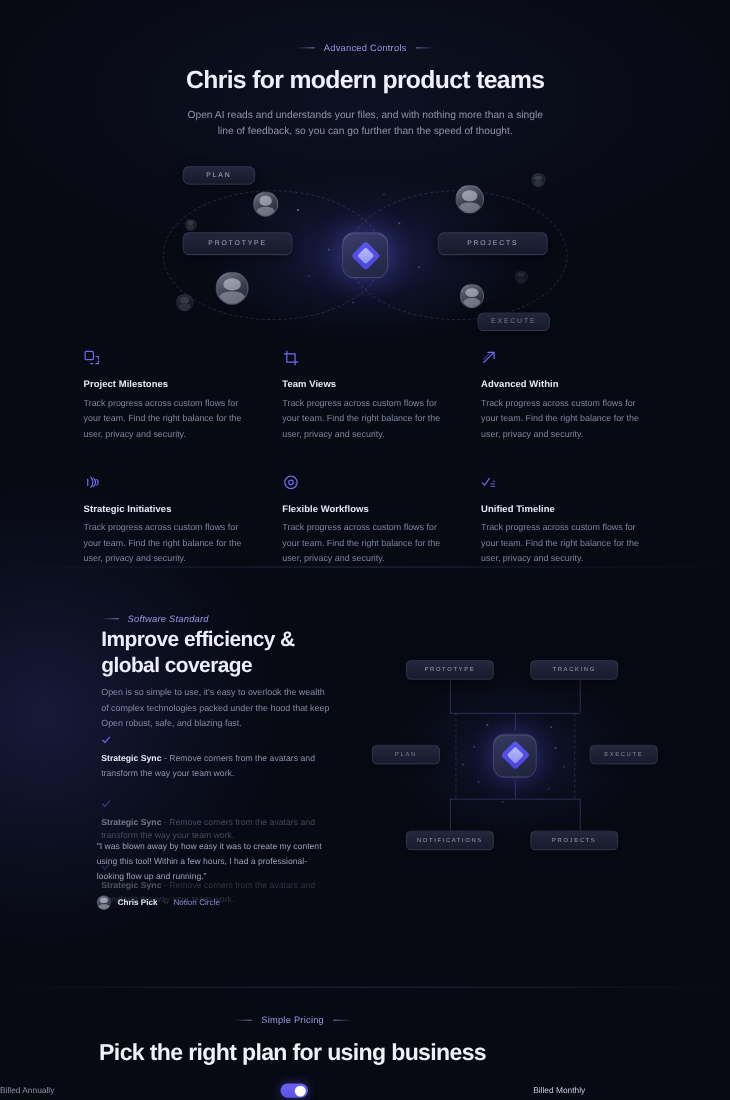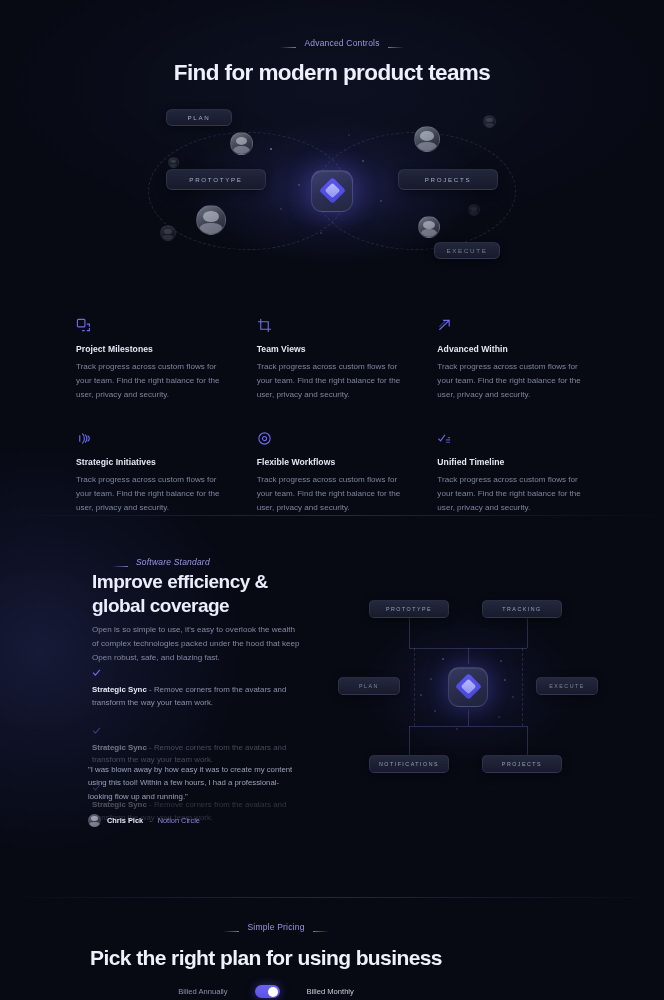--- a/index.html
+++ b/index.html
@@ -27,22 +27,22 @@
   }
   .divider {
     position:absolute; left:0; width:664px; height:1px;
     background:linear-gradient(90deg, rgba(120,130,190,0) 0%, rgba(120,130,190,0.16) 30%, rgba(140,150,210,0.22) 50%, rgba(120,130,190,0.14) 72%, rgba(120,130,190,0) 100%);
   }
   #divider-1 { top:515px; }
   #divider-2 { top:897px; }
 
   
   .eyebrow {
-    display:flex; align-items:flex-end; justify-content:center; gap:8px;
-    font-size:8.5px; letter-spacing:0.2px; color:#9b97e8; font-weight:400;padding-left:20px;
+    display:flex; align-items:center; justify-content:center; gap:8px;
+    font-size:8.5px; letter-spacing:0.2px; color:#9b97e8; font-weight:400;
   }
   .eyebrow .dash { display:block; width:16px; height:1px; background:linear-gradient(90deg, rgba(155,151,232,0) 0%, rgba(155,151,232,0.75) 100%); }
   .eyebrow .dash.right { background:linear-gradient(90deg, rgba(155,151,232,0.75) 0%, rgba(155,151,232,0) 100%); }
   .eyebrow.left-align { justify-content:flex-start; }
 
   
   #section-hero { position:absolute; left:0; top:0; width:664px; }
   #hero-eyebrow { margin-top:38px; }
   #hero-title {
     margin-top:12px; text-align:center;
@@ -206,21 +206,21 @@
     box-shadow:0 0 22px rgba(86,82,215,0.38), inset 0 1px 0 rgba(180,185,255,0.12);
   }
 
   
   #section-pricing { position:absolute; left:0; top:922px; width:532px; }
   #pricing-title {
     margin-top:14px; text-align:center;
     font-size:21px; font-weight:700; letter-spacing:-0.6px; color:#eef0fb;
   }
   #billing-toggle {
-    margin:15px auto 0; display:flex; align-items:center; justify-content:center; gap:27px;
+    margin:15px auto 0; display:flex; align-items:center; justify-content:space-between; gap:9px;
   }
   .billing-label { font-size:7.6px; color:#8b92ab; }
   .billing-label.active { color:#c9cde0; }
   #toggle-switch {
     width:25px; height:13px; border-radius:7px; position:relative;
     background:linear-gradient(180deg,#6b64f2 0%,#5a53e6 100%);
     box-shadow:0 0 10px rgba(97,90,240,0.45);
   }
   #toggle-switch .knob {
     position:absolute; right:1.5px; top:1.5px; width:10px; height:10px;
@@ -238,21 +238,22 @@
   <div class="divider" id="divider-2"></div>
 
   <section id="section-hero">
 
     <div class="eyebrow" id="hero-eyebrow">
       <span class="dash"></span>
       <span>Advanced Controls</span>
       <span class="dash right"></span>
     </div>
 
-    <h1 id="hero-title">Find for modern product teams</h1>
+    <h1 id="hero-title">Chris for modern product teams</h1>
+    <p id="hero-sub">Open AI reads and understands your files, and with nothing more than a single line of feedback, so you can go further than the speed of thought.</p>
 
     <div id="hero-diagram">
       <div class="core-glow"></div>
       <div class="orbit" id="orbit-left"></div>
       <div class="orbit" id="orbit-right"></div>
 
       <span class="spark" style="left:118px;top:40px;"></span>
       <span class="spark" style="left:146px;top:76px;opacity:.5;"></span>
       <span class="spark" style="left:210px;top:52px;opacity:.6;"></span>
       <span class="spark" style="left:228px;top:92px;opacity:.45;"></span>

